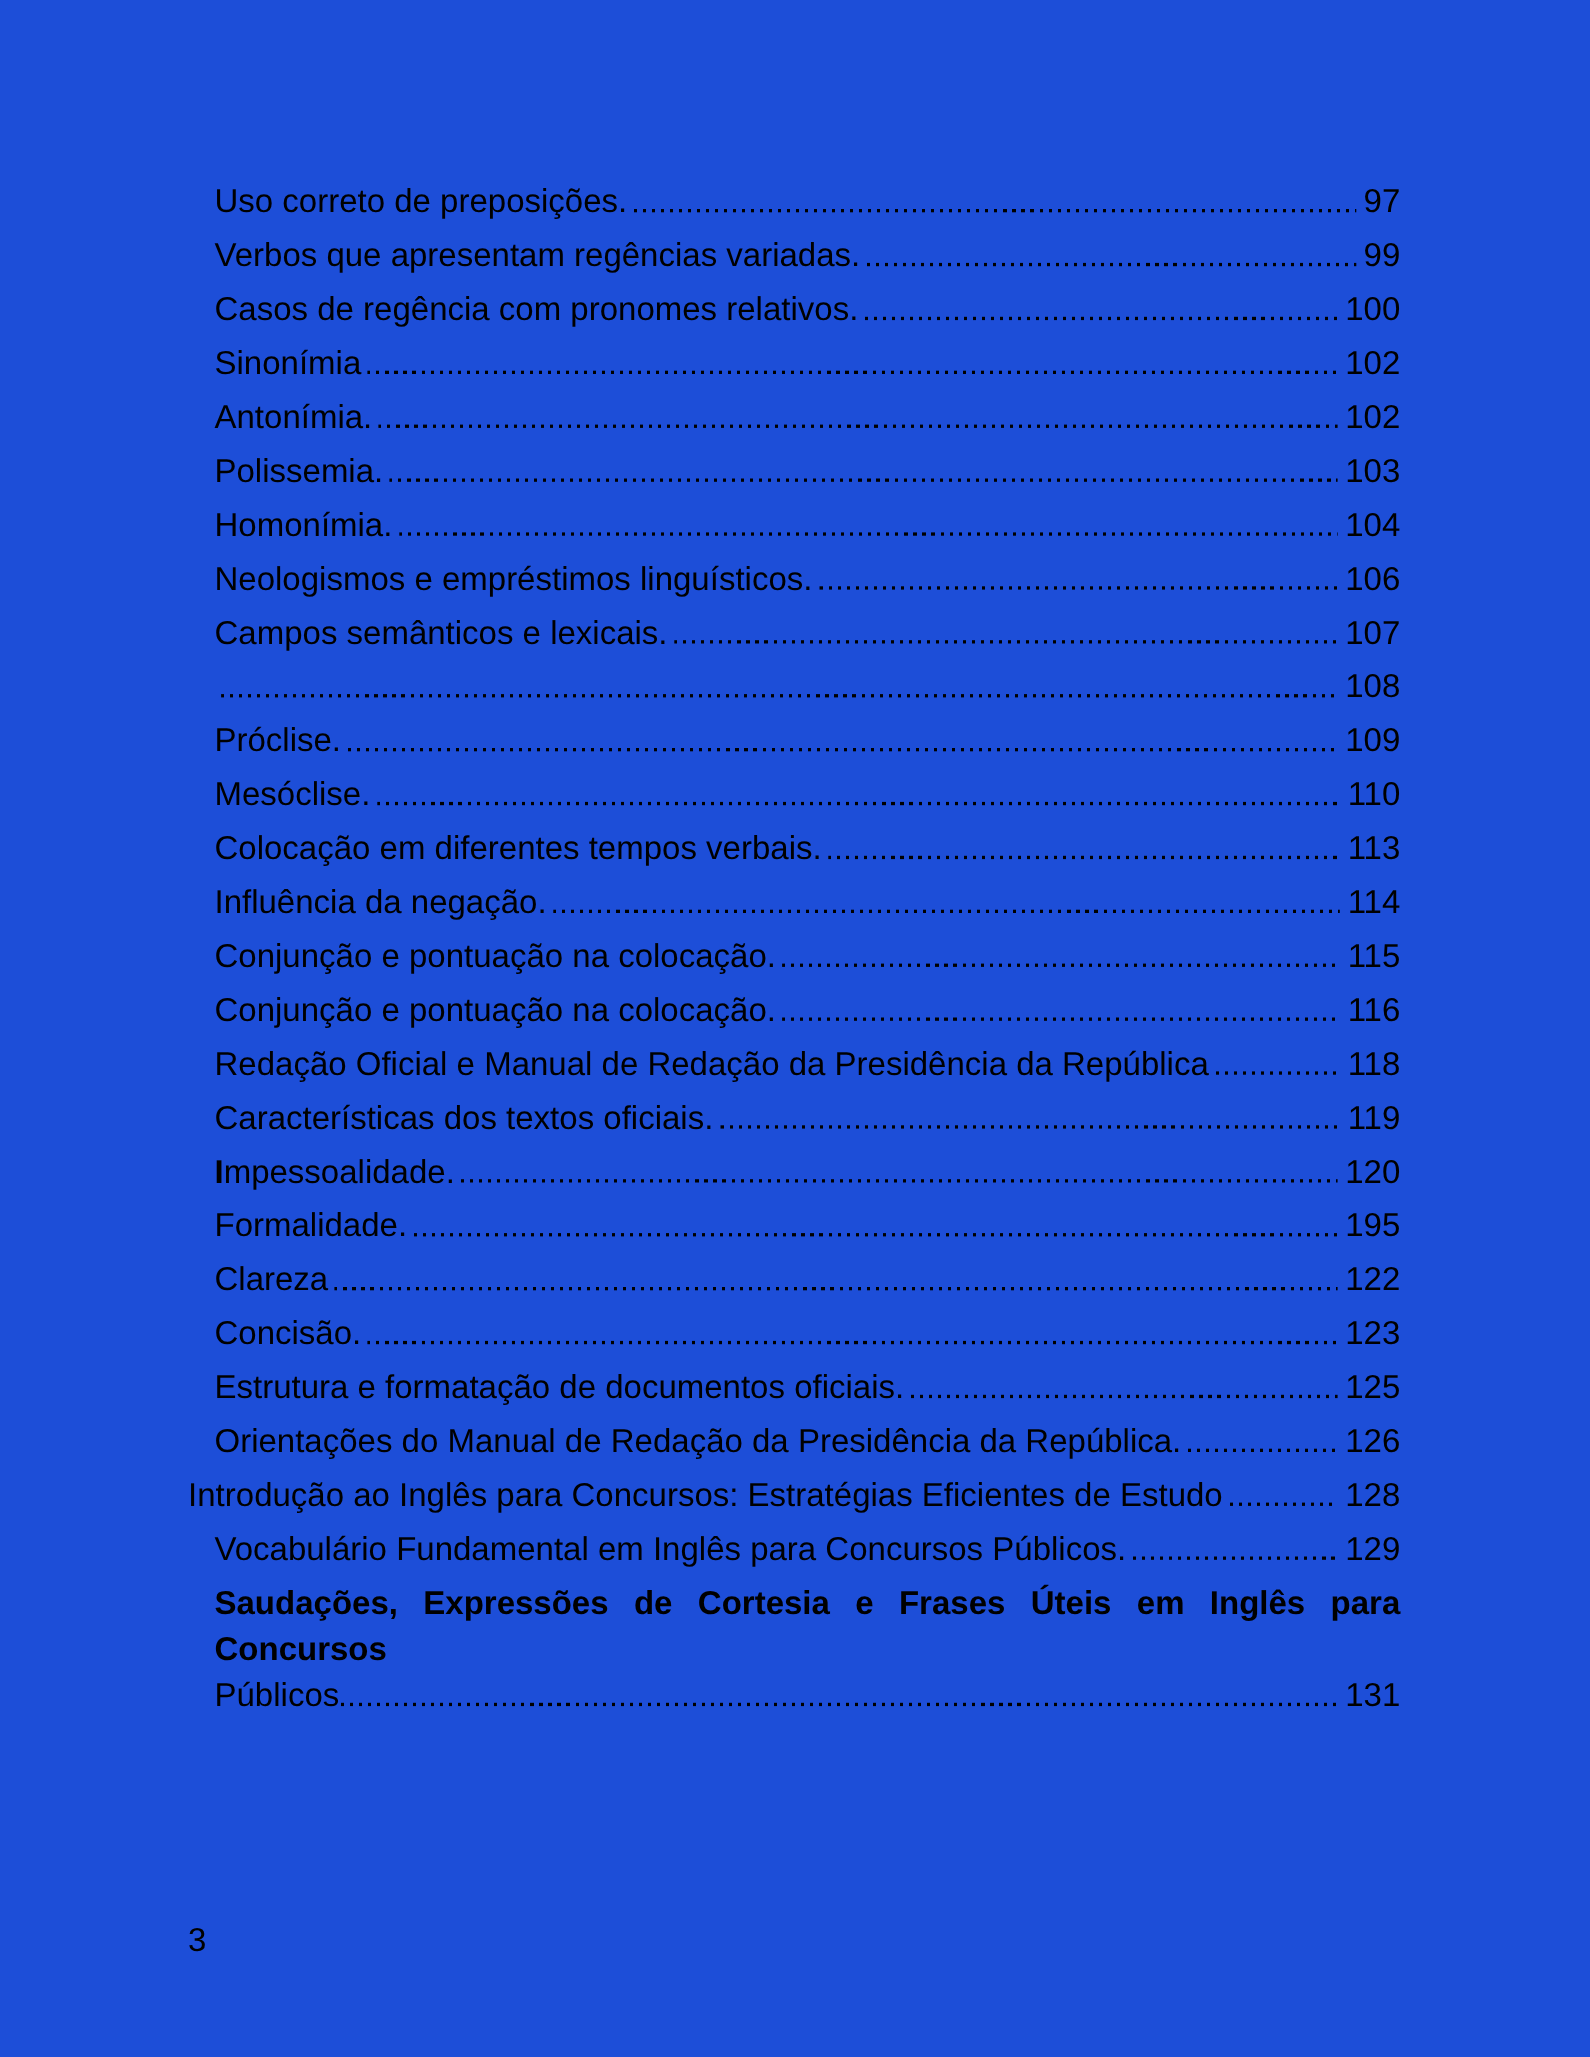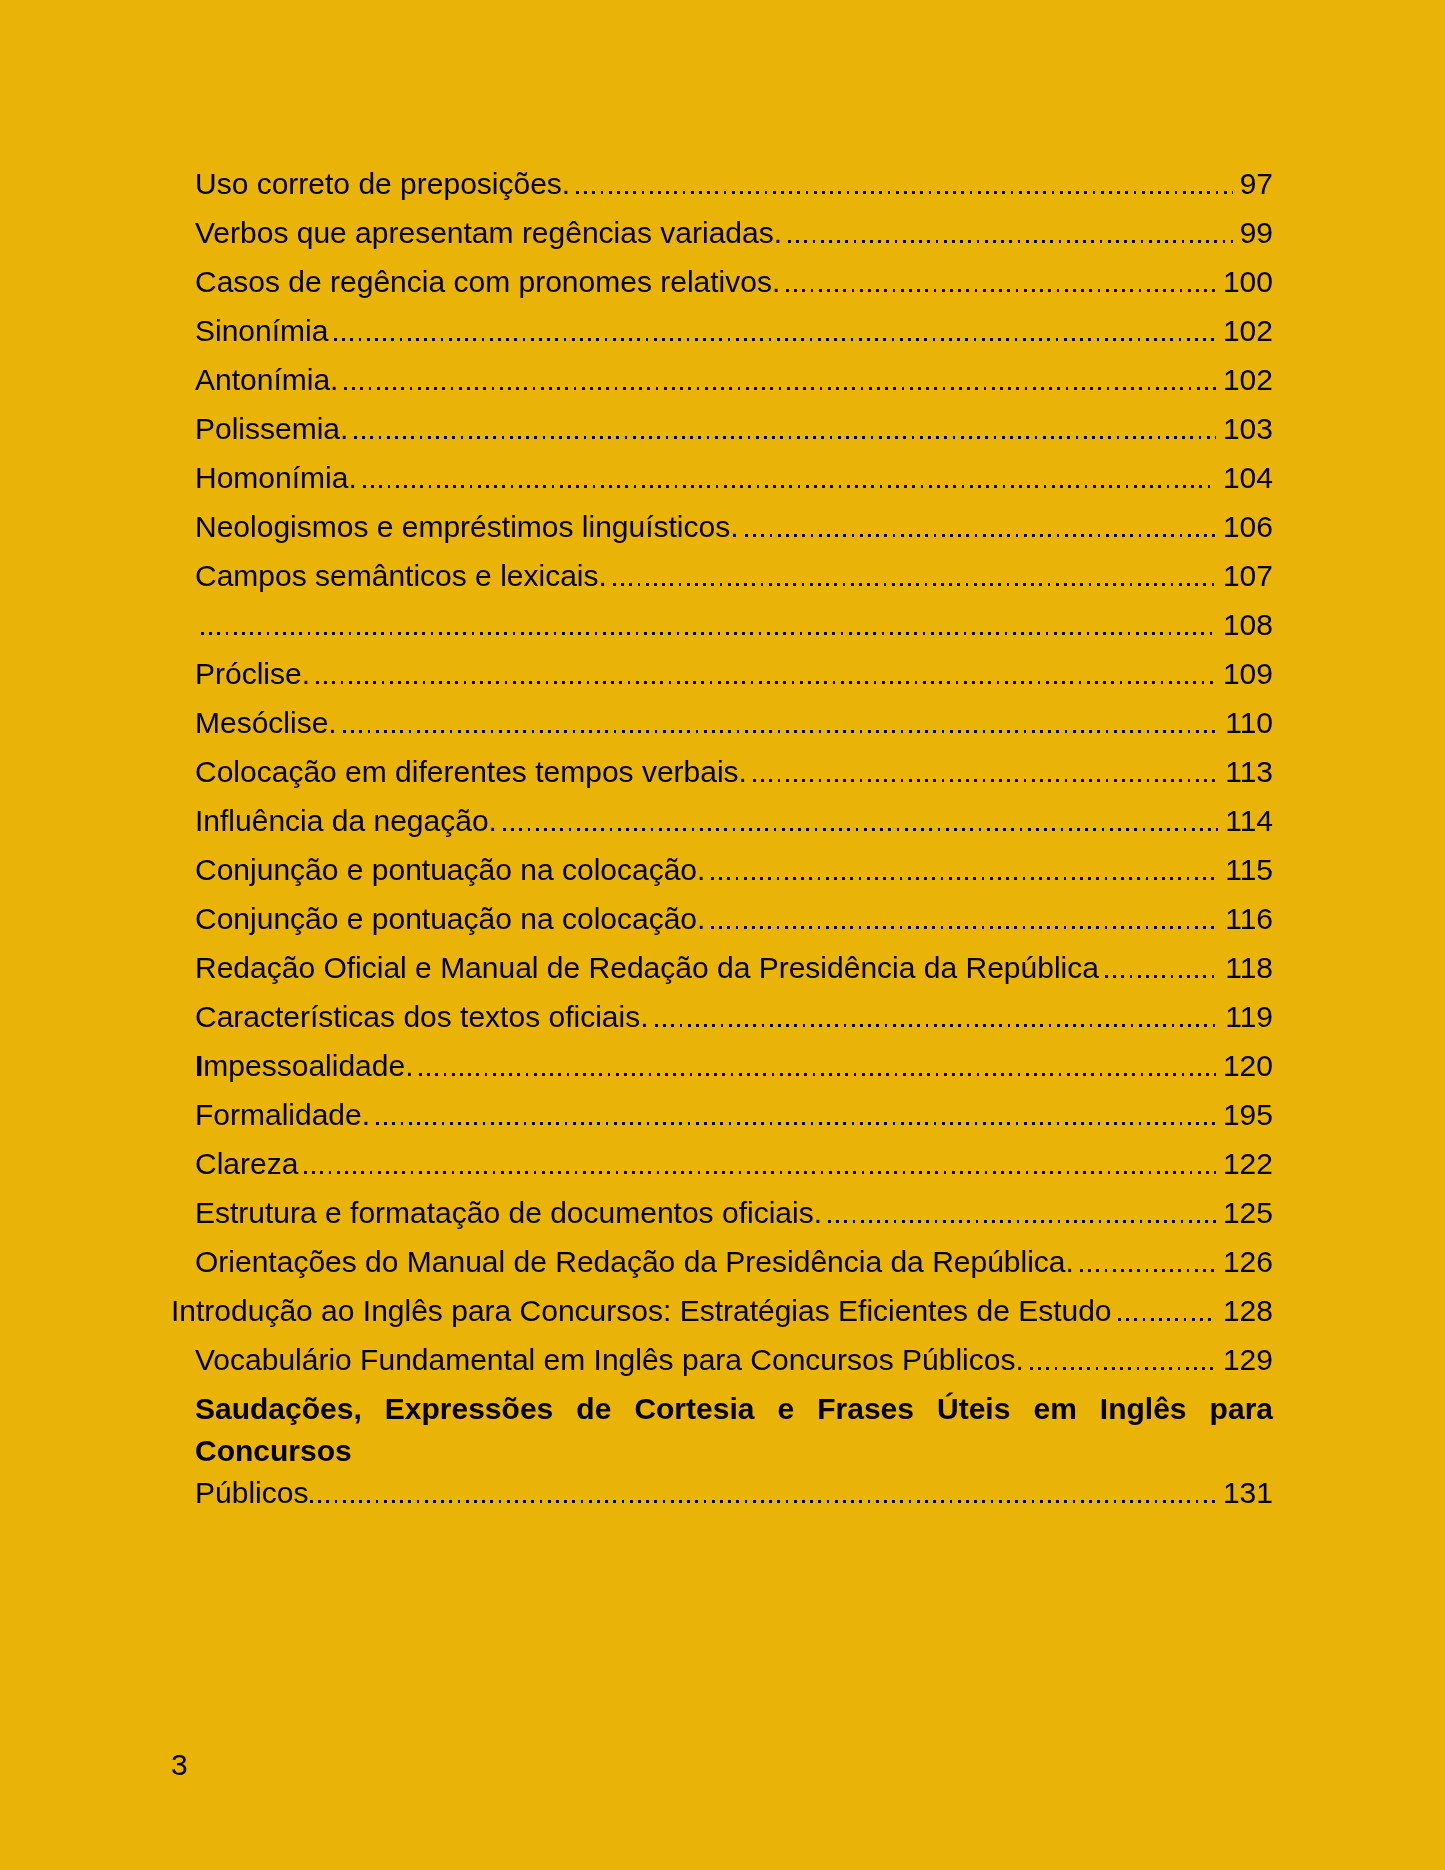--- a/index.html
+++ b/index.html
@@ -4,21 +4,21 @@
 <style>
   html,body{margin:0;padding:0;}
   body{
     width:1445px;height:1870px;
     background:#ffffff;
     font-family:"Liberation Sans", sans-serif;
     color:#000000;
     position:relative;
     overflow:hidden;
   }
-  .page{position:absolute;inset:0;background:#eab308;}
+  .page{position:absolute;inset:0;background:#1d4ed8;}
   .toc{
     position:absolute;
     left:171px;
     top:163px;
     width:1102px;
   }
   .entry{
     font-size:30px;
     line-height:42px;
     margin-bottom:7px;
@@ -220,20 +220,27 @@
   </div>
 
   <div class="entry lvl2">
     <div class="line">
       <span class="label">Clareza</span>
       <span class="leader"></span>
       <span class="pagenum">122</span>
     </div>
   </div>
 
+  <div class="entry lvl2">
+    <div class="line">
+      <span class="label">Concisão.</span>
+      <span class="leader"></span>
+      <span class="pagenum">123</span>
+    </div>
+  </div>
 
   <div class="entry lvl2">
     <div class="line">
       <span class="label">Estrutura e formatação de documentos oficiais.</span>
       <span class="leader"></span>
       <span class="pagenum">125</span>
     </div>
   </div>
 
   <div class="entry lvl2">

